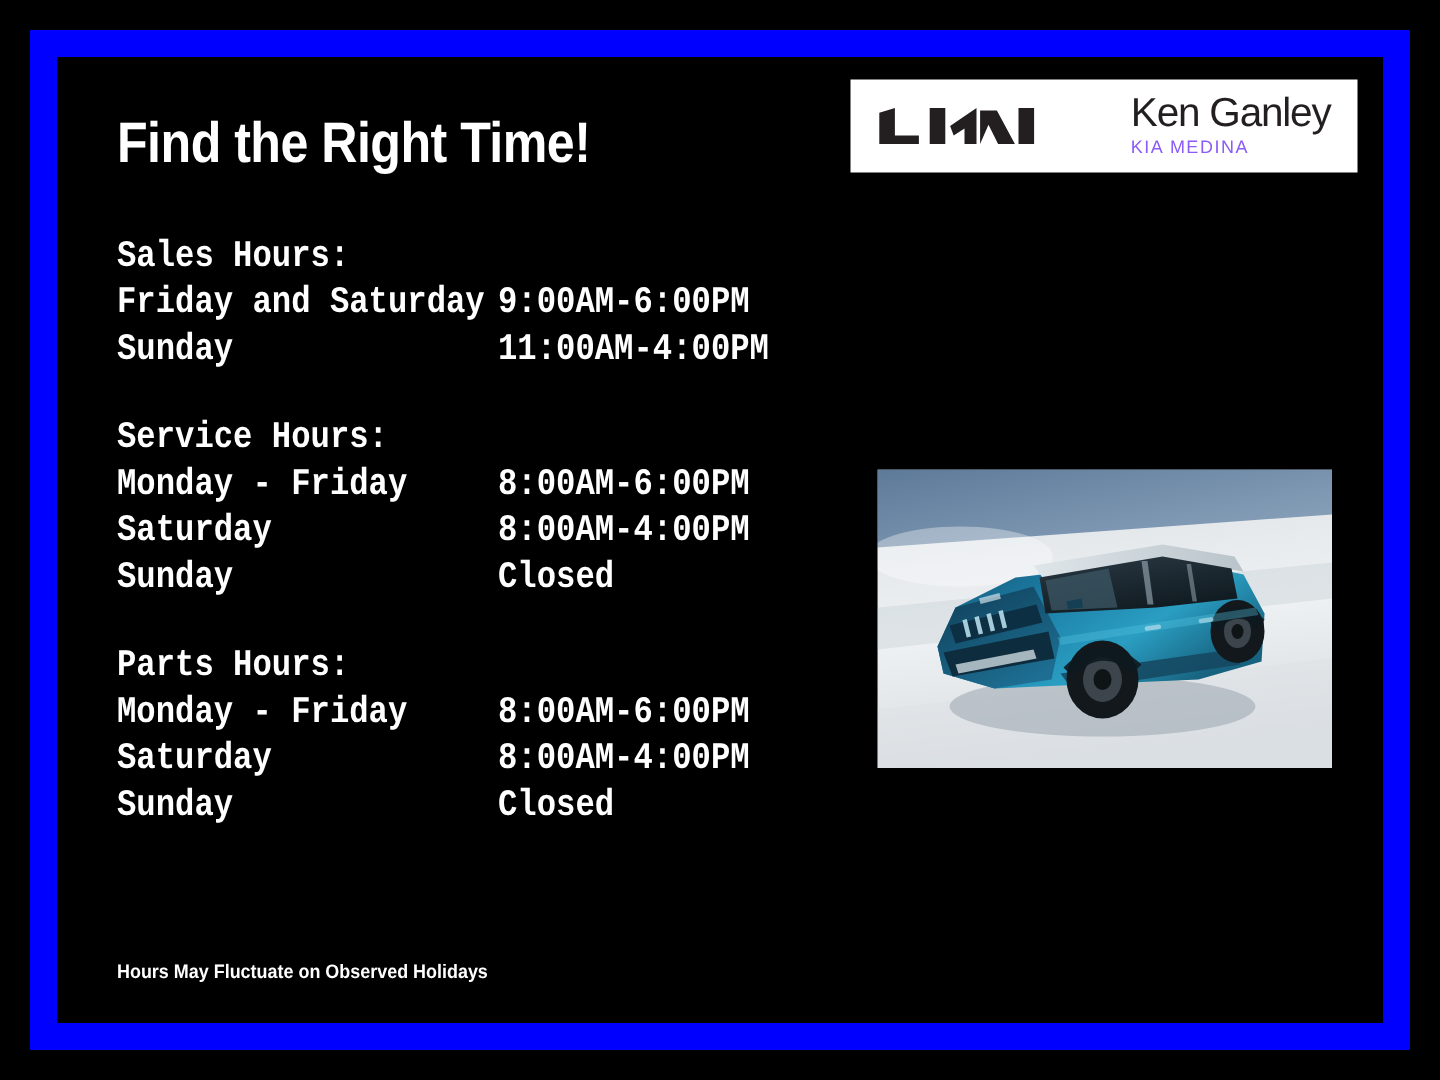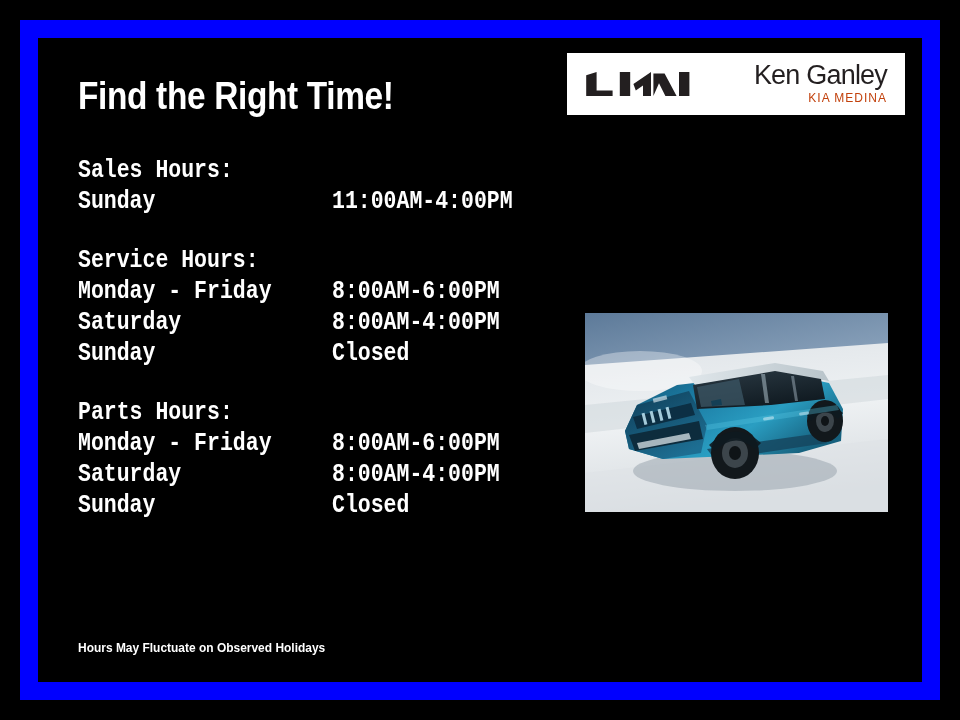--- a/index.html
+++ b/index.html
@@ -149,25 +149,24 @@
     font-weight: normal;
     color: #231f20;
     line-height: 1.0;
     letter-spacing: -0.8px;
     white-space: nowrap;
   }
 
   .dealer-sub {
     font-size: 12px;
     font-weight: normal;
-    color: #c2410c;
+    color: #8b5cf6;
     letter-spacing: 1.0px;
     line-height: 1.5;
     white-space: nowrap;
-    text-align: right;
   }
 
   
   .vehicle-photo {
     position: absolute;
     left: 585px;
     top: 313px;
     width: 303px;
     height: 199px;
     overflow: hidden;
@@ -181,20 +180,24 @@
 <div class="slide">
 
   <div class="blue-frame"></div>
   <div class="inner-black"></div>
 
   <div class="title">Find the Right Time!</div>
 
   <div class="hours-area">
       <div class="hours-block">
         <div class="block-heading">Sales Hours:</div>
+        <div class="hours-row">
+          <span class="row-days">Friday and Saturday</span>
+          <span class="row-time">9:00AM-6:00PM</span>
+        </div>
         <div class="hours-row">
           <span class="row-days">Sunday</span>
           <span class="row-time">11:00AM-4:00PM</span>
         </div>
       </div>
       <div class="hours-block">
         <div class="block-heading">Service Hours:</div>
         <div class="hours-row">
           <span class="row-days">Monday - Friday</span>
           <span class="row-time">8:00AM-6:00PM</span>

